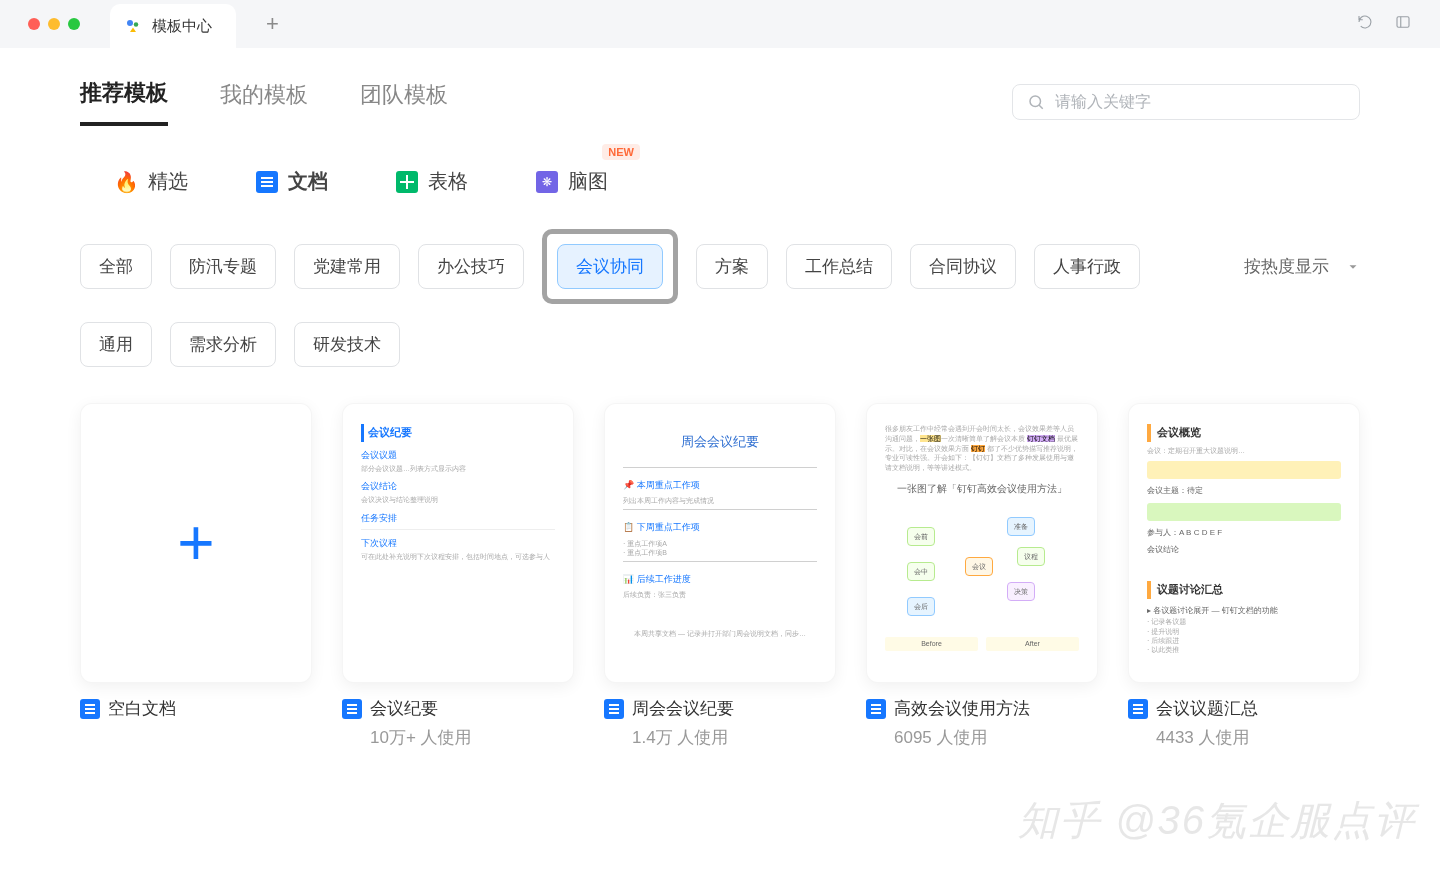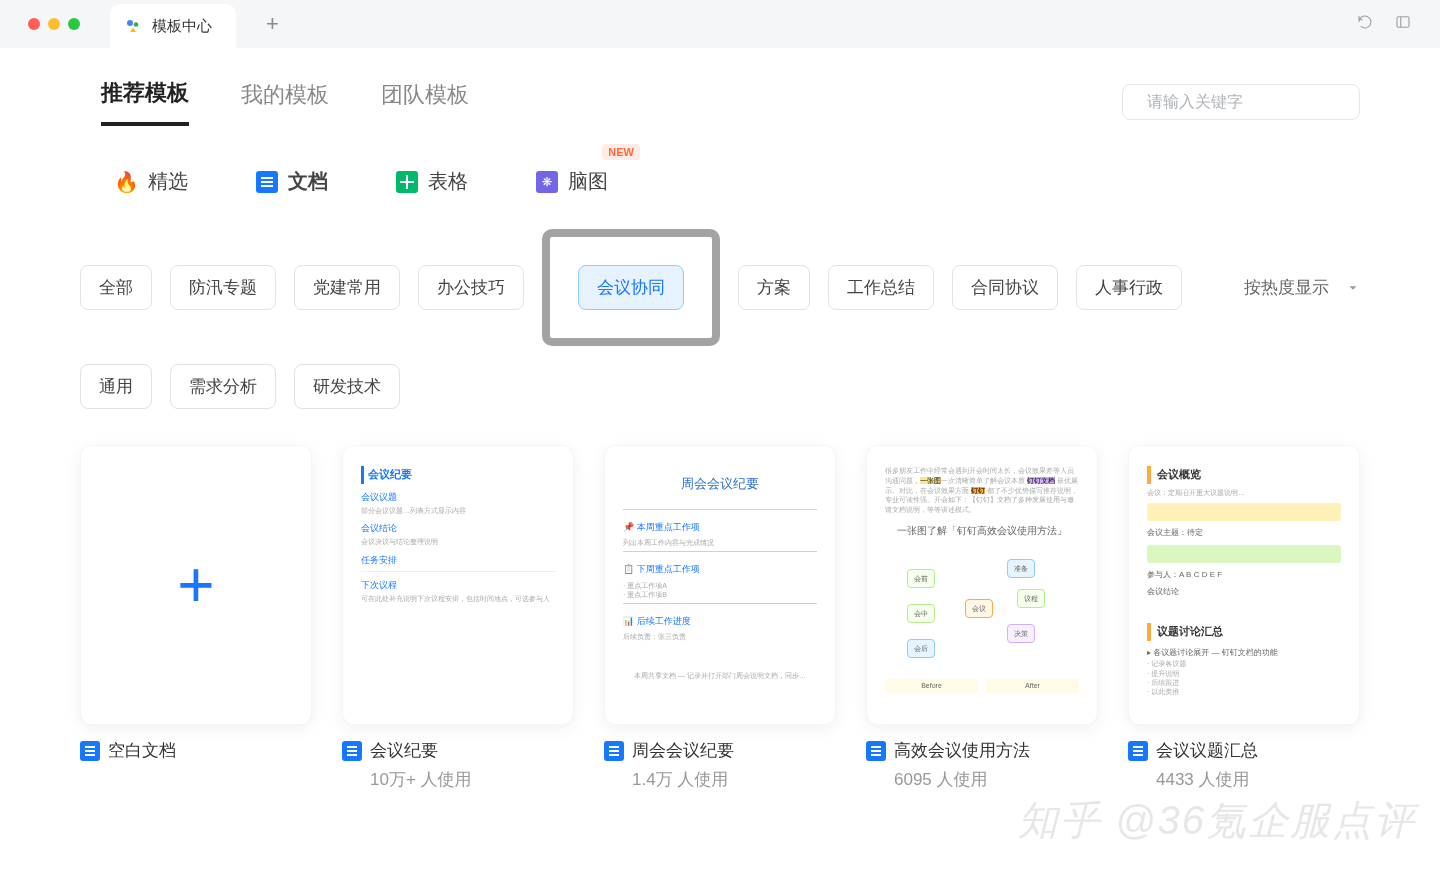--- a/index.html
+++ b/index.html
@@ -19,22 +19,22 @@
 .addtab { margin-left: 30px; font-size: 22px; color: #8a8a8a; font-weight: 300; cursor: pointer; }
 .title-right { margin-left: auto; display: flex; gap: 20px; color: #9aa0a6; }
 .title-right svg { width: 18px; height: 18px; stroke: #9aa0a6; fill: none; stroke-width: 1.5; }
 
 
 .page { background: #fff; min-height: 824px; padding: 30px 80px 40px; }
 
 
 .mainnav { display: flex; align-items: center; gap: 52px; position: relative; }
 .mainnav-item { font-size: 22px; color: #888; cursor: pointer; padding-bottom: 14px; }
-.mainnav-item.active { color: #222; font-weight: 600; border-bottom: 4px solid #222; margin-left: 21px; }
-.search { margin-left: auto; display: flex; align-items: center; border: 1px solid #e3e5e8; border-radius: 8px; padding: 8px 14px; width: 238px; }
+.mainnav-item.active { color: #222; font-weight: 600; border-bottom: 4px solid #222; }
+.search { margin-left: auto; display: flex; align-items: center; border: 1px solid #e3e5e8; border-radius: 8px; padding: 8px 14px; width: 348px; }
 .search svg { width: 18px; height: 18px; stroke: #b0b4b9; fill: none; stroke-width: 2; margin-right: 10px; }
 .search input { border: none; outline: none; font-size: 16px; color: #555; flex: 1; background: transparent; }
 .search input::placeholder { color: #b0b4b9; }
 
 
 .subnav { display: flex; gap: 60px; margin: 34px 0 26px; padding-left: 32px; position: relative; }
 .subnav-item { display: flex; align-items: center; gap: 10px; font-size: 20px; color: #444; cursor: pointer; padding: 8px 4px; position: relative; }
 .subnav-item.active { font-weight: 600; }
 .sub-icon { width: 22px; height: 22px; display: flex; align-items: center; justify-content: center; }
 .sub-icon.fire { color: #ff7a00; }
@@ -45,21 +45,21 @@
 .sub-icon.sheet::before { width: 2px; height: 14px; }
 .sub-icon.sheet::after { width: 14px; height: 2px; }
 .sub-icon.mind { background: #7265e6; border-radius: 3px; }
 .sub-icon.mind::after { content: "❋"; color: #fff; font-size: 12px; }
 .new-badge { position: absolute; top: -16px; right: -28px; background: #ffece6; color: #ff6a39; font-size: 11px; padding: 2px 6px; border-radius: 4px; font-weight: 600; }
 
 
 .filters { display: flex; flex-wrap: wrap; gap: 18px; align-items: center; position: relative; }
 .chip { border: 1px solid #e0e2e5; border-radius: 8px; padding: 10px 18px; font-size: 17px; color: #444; cursor: pointer; background: #fff; }
 .chip.selected { background: #e6f2ff; border-color: #91caff; color: #1677ff; }
-.highlight-box { position: relative; border: 8px solid #a3a3a3; border-radius: 10px; padding: 28px; display: inline-flex; }
+.highlight-box { position: relative; border: 5px solid #a3a3a3; border-radius: 10px; padding: 10px; display: inline-flex; }
 .highlight-box .chip { margin: 0; }
 .sort { margin-left: auto; display: flex; align-items: center; gap: 17px; color: #666; font-size: 17px; cursor: pointer; }
 .sort svg { width: 14px; height: 14px; fill: #999; }
 .filters-row2 { display: flex; gap: 18px; margin-top: 18px; }
 
 
 .cards { display: grid; grid-template-columns: repeat(5, 1fr); gap: 30px; margin-top: 36px; }
 .card { display: flex; flex-direction: column; }
 .thumb { height: 280px; border-radius: 12px; box-shadow: 0 4px 16px rgba(0,0,0,0.06); background: #fff; overflow: hidden; position: relative; cursor: pointer; border: 1px solid rgba(0,0,0,0.04); }
 .thumb-blank { display: flex; align-items: center; justify-content: center; }

